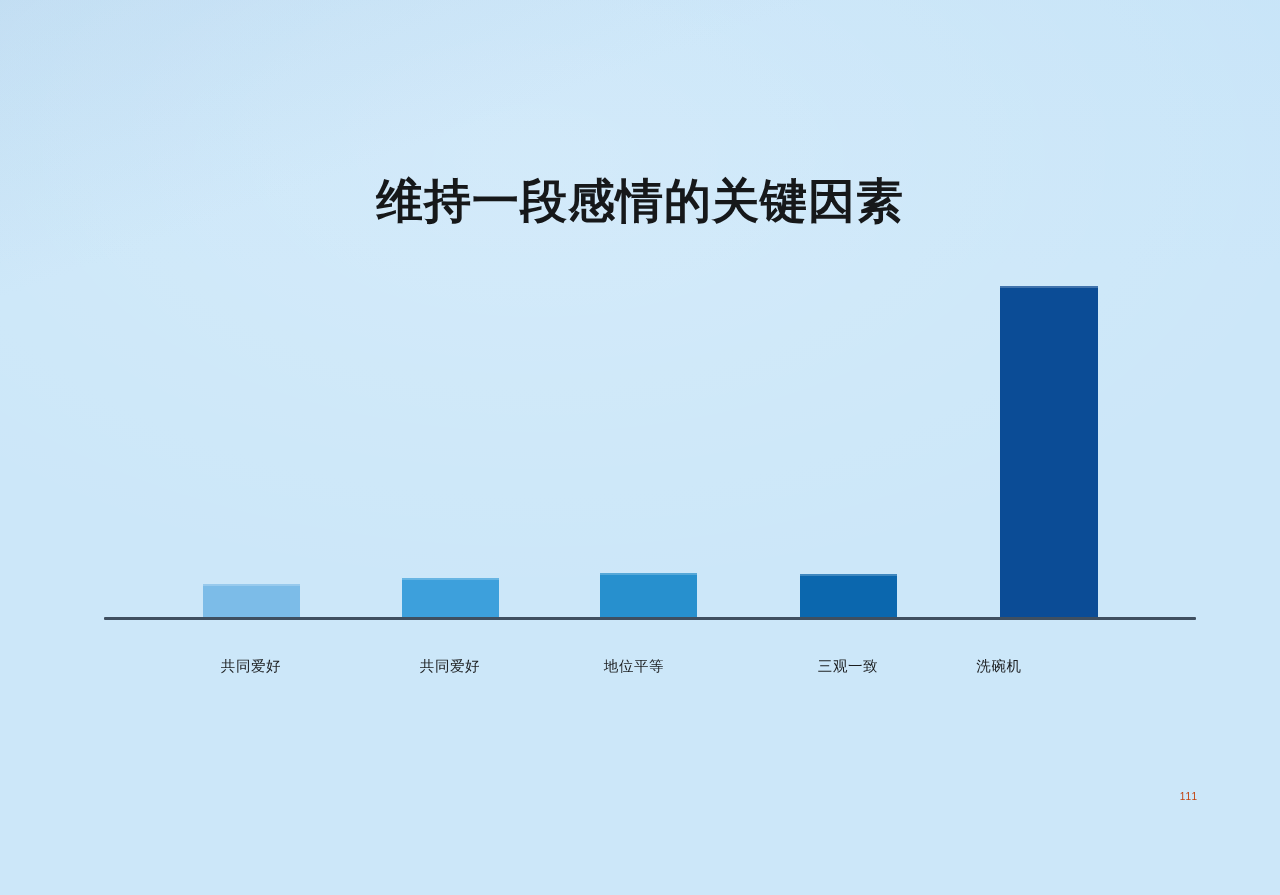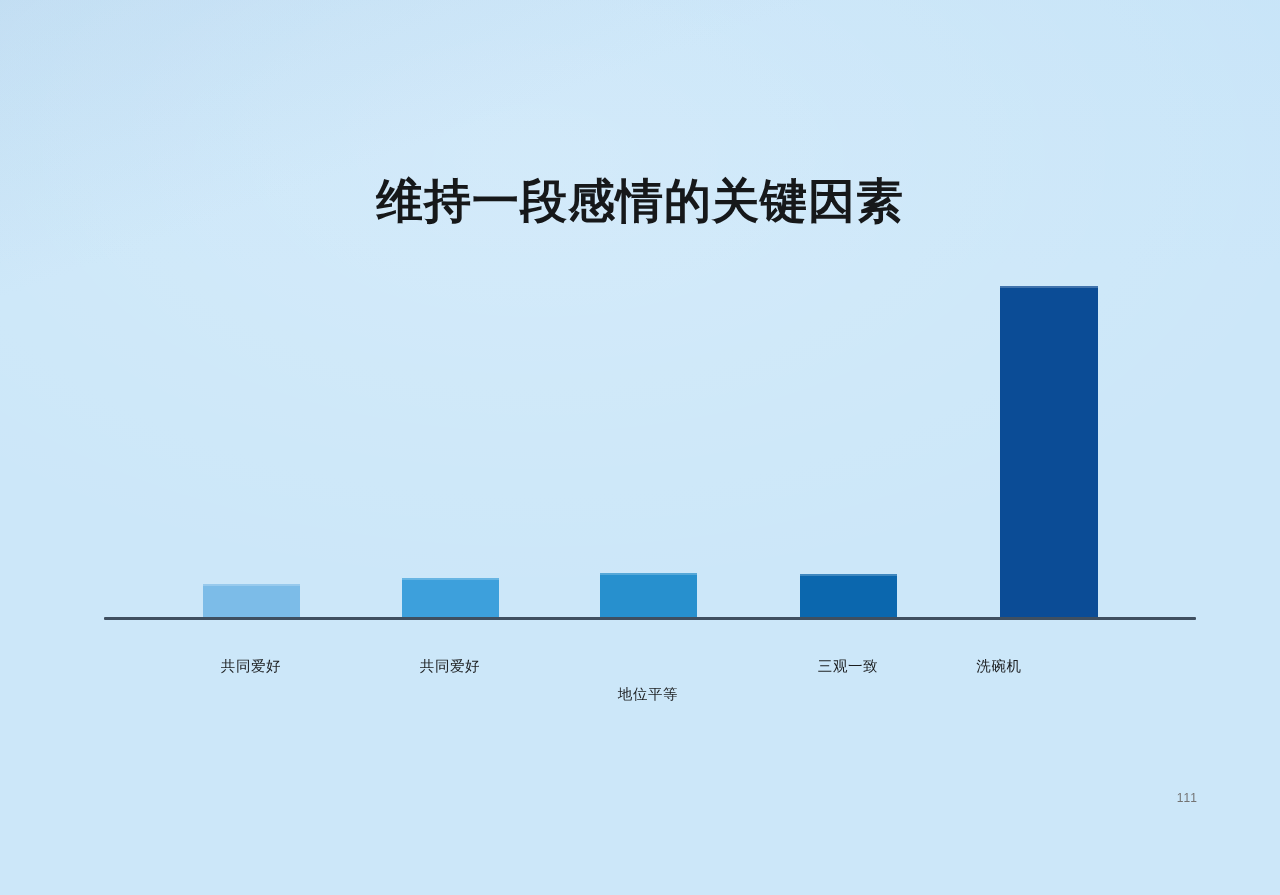--- a/index.html
+++ b/index.html
@@ -80,22 +80,22 @@
     font-size: 14.5px;
     color: #1b1d1f;
     text-align: center;
     white-space: nowrap;
     letter-spacing: 0.6px;
   }
   #page-number {
     position: absolute;
     right: 82px;
     top: 791px;
-    font-size: 12px;
-    color: #737373;
+    font-size: 10px;
+    color: #c2410c;
     letter-spacing: 1px;
   }
 </style>
 </head>
 <body>
 
 <div id="slide">
 
   <div id="chart-title">维持一段感情的关键因素</div>
 
@@ -127,16 +127,16 @@
         </div>
       </div>
     </div>
 
   <div id="axis-line"></div>
 
   <div id="page-number">111</div>
 
 <div class="cat-label" style="left: 161px; width: 180px;">共同爱好</div>
     <div class="cat-label" style="left: 360px; width: 180px;">共同爱好</div>
-    <div class="cat-label" style="left: 558px; width: 180px; margin-top: 28px;">地位平等</div>
+    <div class="cat-label" style="left: 544px; width: 180px;">地位平等</div>
     <div class="cat-label" style="left: 758px; width: 180px; text-align: center;">三观一致</div>
     <div class="cat-label" style="left: 909px; width: 180px;">洗碗机</div>
   </div>
 
 </body></html>

